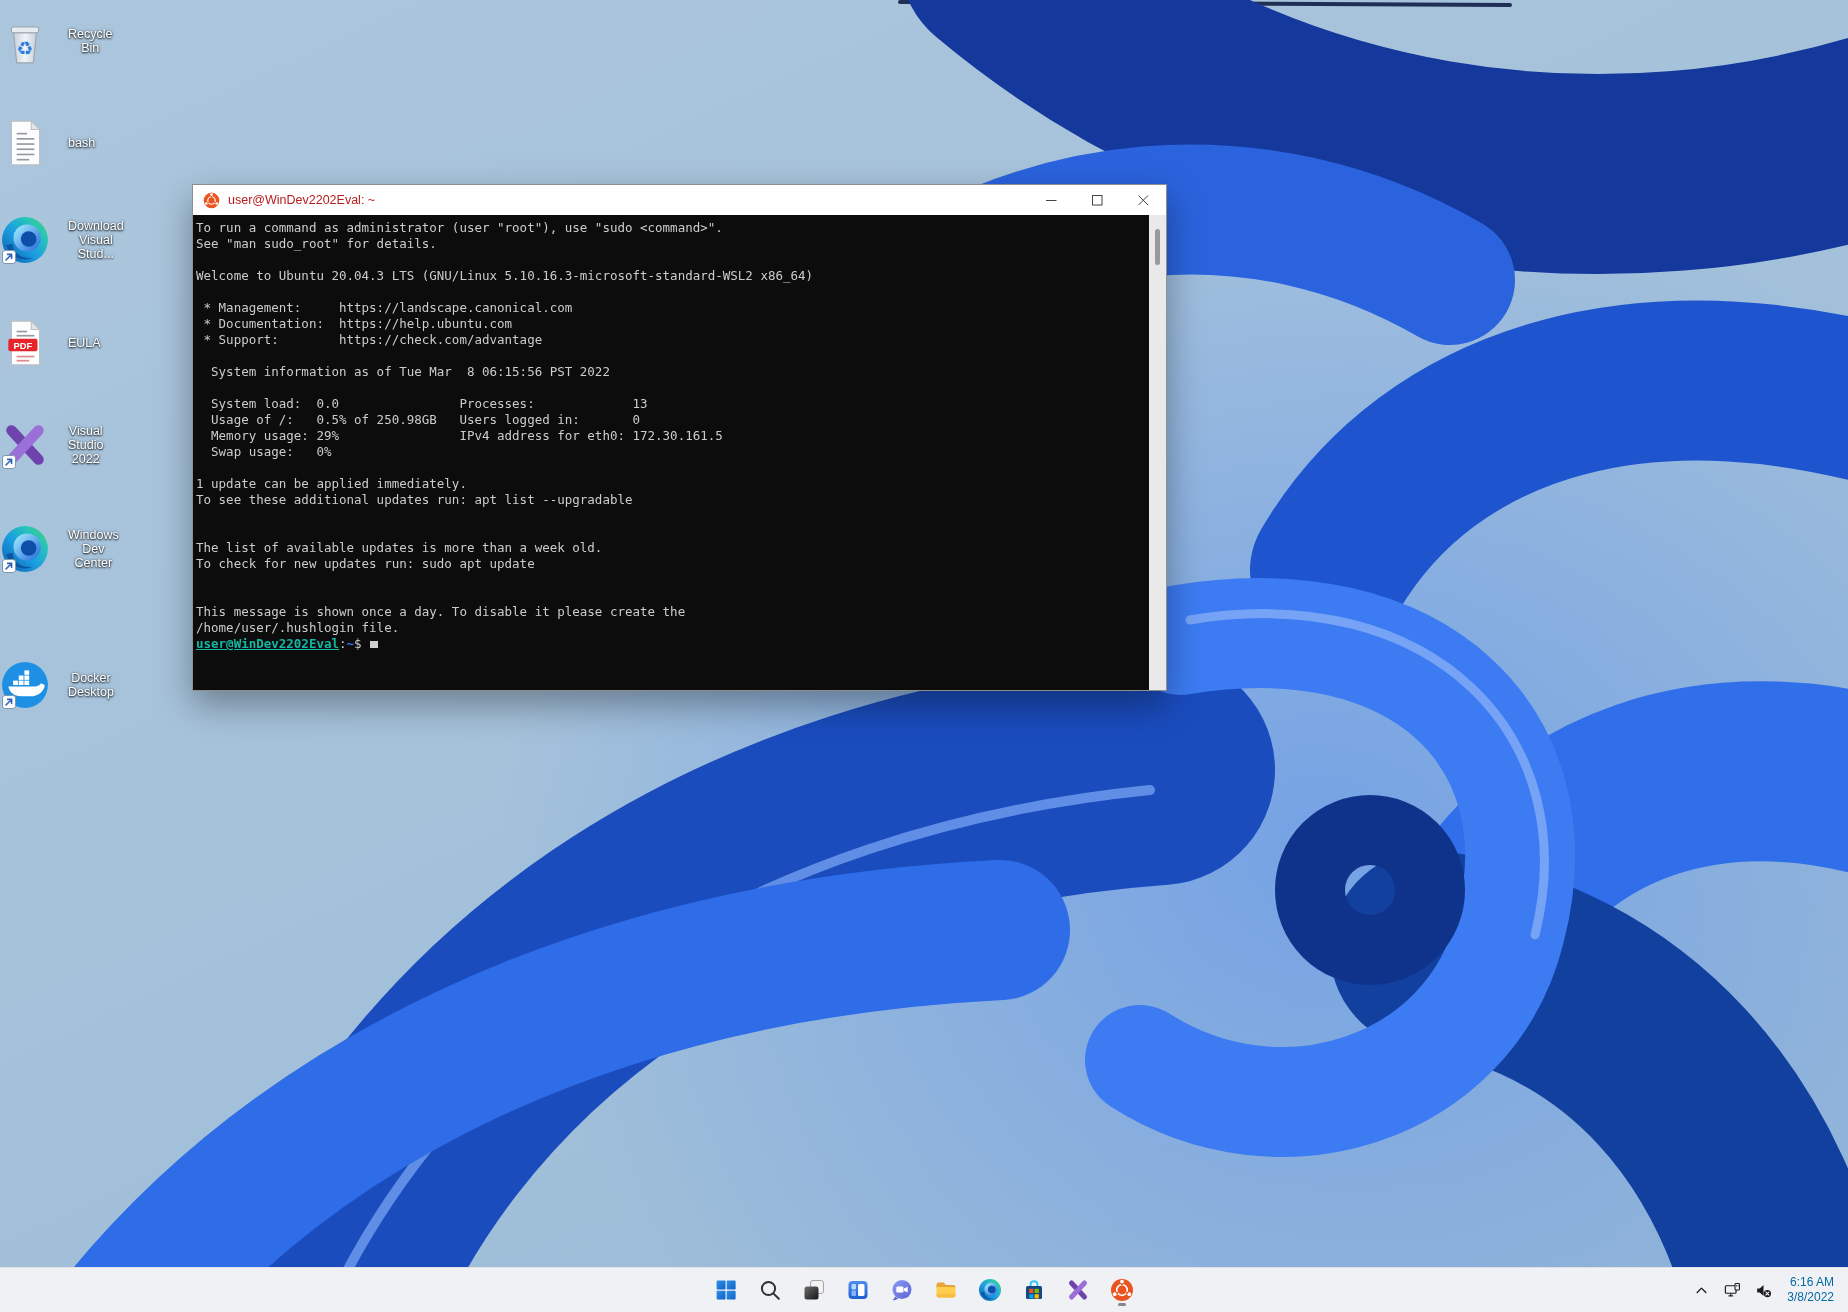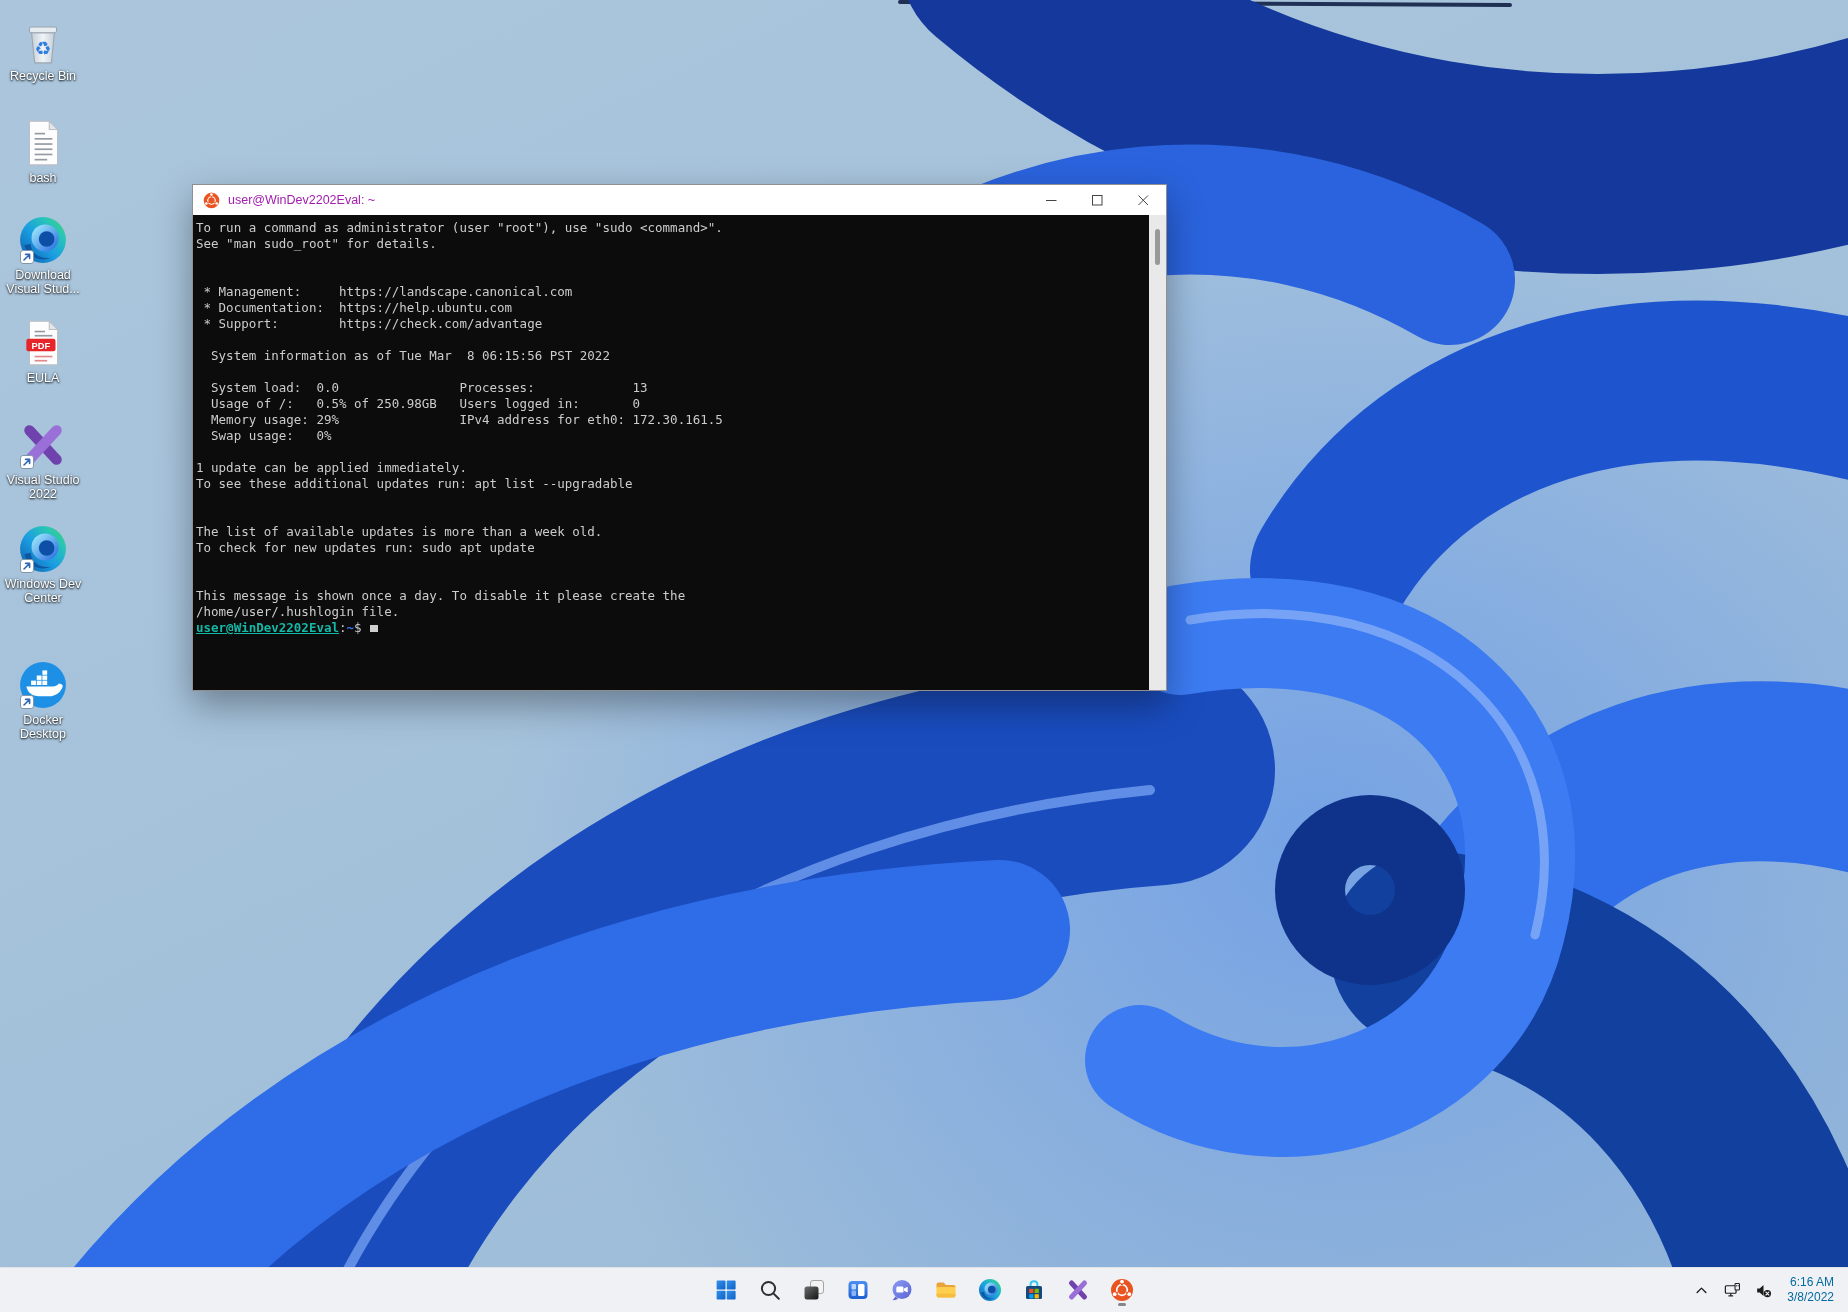--- a/index.html
+++ b/index.html
@@ -4,32 +4,32 @@
 <style>
   html,body{margin:0;padding:0;}
   body{
     width:1848px;height:1312px;overflow:hidden;position:relative;
     font-family:"Liberation Sans", sans-serif;background:#a9c3da;
   }
   
   .wallpaper{position:absolute;inset:0;background:linear-gradient(155deg,#abc6dc 0%,#a5c2db 45%,#97b8d5 100%);}
   .wallpaper svg{position:absolute;inset:0;width:100%;height:100%;}
   
-  .desktop-icon{position:absolute;left:0;width:86px;display:flex;flex-direction:column;align-items:center;gap:3px;cursor:default;}
+  .desktop-icon{position:absolute;left:0;width:86px;display:flex;align-items:center;gap:18px;cursor:default;}
   .di-img{width:50px;height:50px;position:relative;flex:0 0 auto;}
   .di-img > svg.main{width:50px;height:50px;display:block;}
   .di-shortcut{position:absolute;left:2px;bottom:1px;width:14px;height:14px;}
   .di-label{font-size:12.5px;line-height:14px;color:#fff;text-align:center;max-width:84px;
     text-shadow:0 1px 2px rgba(0,0,0,.9),0 0 3px rgba(0,0,0,.55);}
   
   .terminal{position:absolute;left:192px;top:184px;width:975px;height:507px;background:#fff;
     border:1px solid #8f8f8f;box-shadow:0 14px 34px rgba(0,0,0,.35);display:flex;flex-direction:column;box-sizing:border-box;}
   .titlebar{height:30px;flex:0 0 30px;display:flex;align-items:center;background:#fff;}
   .tb-appicon{width:17px;height:17px;margin:0 8px 0 10px;flex:0 0 auto;}
-  .tb-title{font-size:12.5px;color:#a21caf;flex:1 1 auto;white-space:nowrap;}
+  .tb-title{font-size:12.5px;color:#b91c1c;flex:1 1 auto;white-space:nowrap;}
   .tb-btn{width:46px;height:30px;flex:0 0 auto;display:flex;align-items:center;justify-content:center;}
   .tb-btn svg{display:block;}
   .term-body{flex:1 1 auto;display:flex;min-height:0;}
   .term-text{flex:1 1 auto;background:#0c0c0c;padding:5px 3px 0 3px;overflow:hidden;
     font-family:"DejaVu Sans Mono", monospace;font-size:12.5px;line-height:16px;color:#cccccc;}
   .tline{white-space:pre;min-height:16px;}
   .prompt-user{color:#14b8a6;font-weight:bold;text-decoration:underline;}
   .prompt-path{color:#3b78ff;font-weight:bold;}
   .cursor{display:inline-block;width:8px;height:7px;background:#cfcfcf;margin-left:8px;}
   .term-scroll{flex:0 0 17px;background:#e9e9e9;position:relative;}
@@ -345,20 +345,21 @@
           <path d="M0.5 0.5 L10 10 M10 0.5 L0.5 10" stroke="#444" stroke-width="1"></path>
         </svg>
     </div>
   </div>
   <div class="term-body">
     <div class="term-text">
       <div>
           <div class="tline">To run a command as administrator (user "root"), use "sudo &lt;command&gt;".</div>
           <div class="tline">See "man sudo_root" for details.</div>
           <div class="tline"></div>
+          <div class="tline">Welcome to Ubuntu 20.04.3 LTS (GNU/Linux 5.10.16.3-microsoft-standard-WSL2 x86_64)</div>
           <div class="tline"></div>
           <div class="tline"> * Management:     https://landscape.canonical.com</div>
           <div class="tline"> * Documentation:  https://help.ubuntu.com</div>
           <div class="tline"> * Support:        https://check.com/advantage</div>
           <div class="tline"></div>
           <div class="tline">  System information as of Tue Mar  8 06:15:56 PST 2022</div>
           <div class="tline"></div>
           <div class="tline">  System load:  0.0                Processes:             13</div>
           <div class="tline">  Usage of /:   0.5% of 250.98GB   Users logged in:       0</div>
           <div class="tline">  Memory usage: 29%                IPv4 address for eth0: 172.30.161.5</div>

